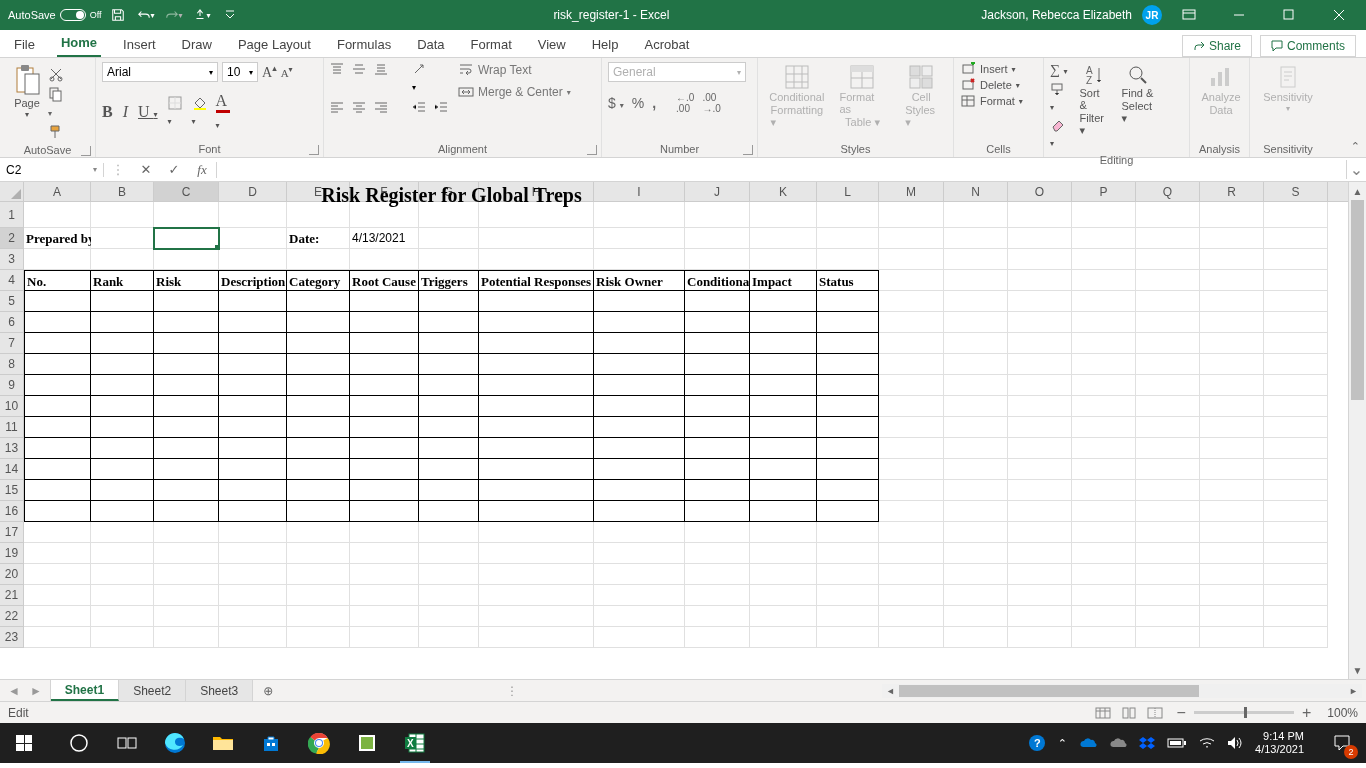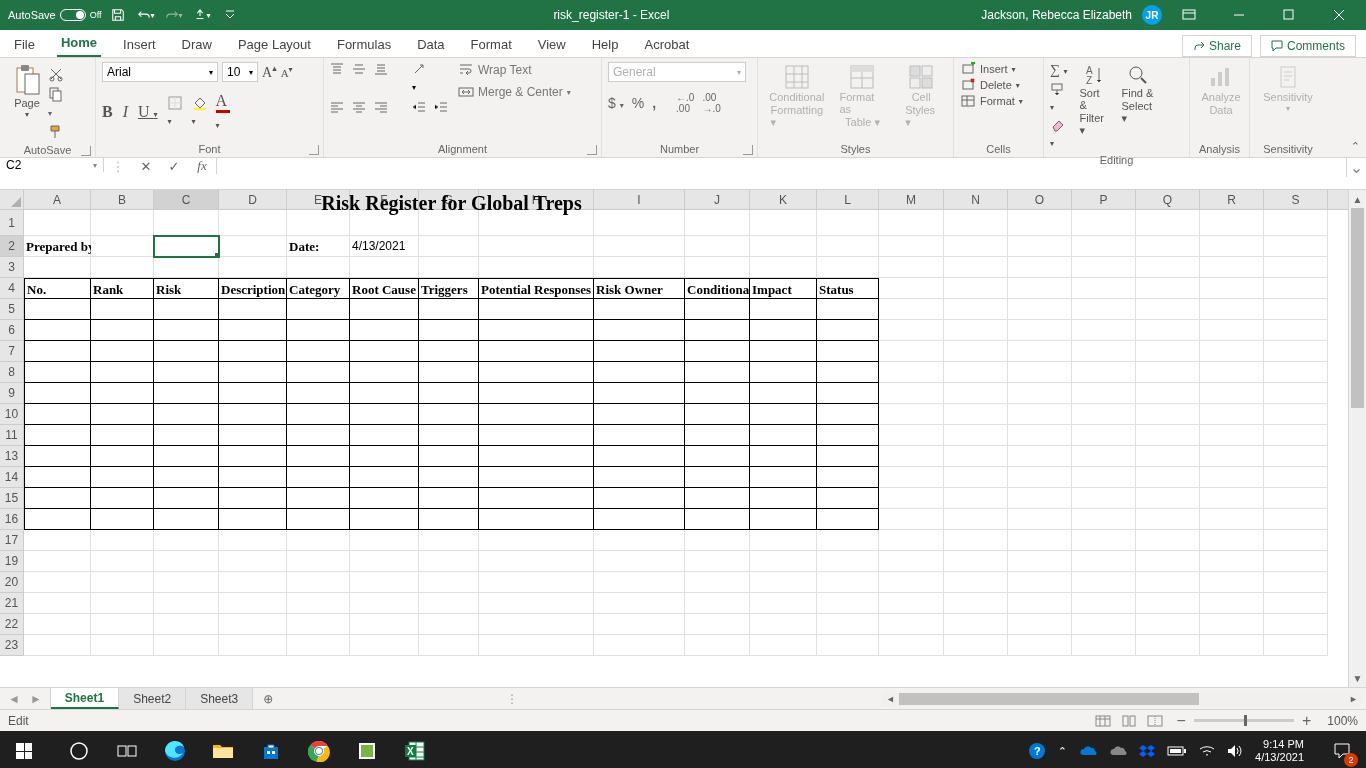--- a/index.html
+++ b/index.html
@@ -33,21 +33,21 @@
 .ribbon-group .controls { flex: 1; display: flex; padding: 4px 6px; }
 .ribbon-group .label { text-align: center; font-size: 11px; color: #666; padding-bottom: 2px; position: relative; }
 .dialog-launcher { position: absolute; right: 4px; bottom: 2px; width: 10px; height: 10px; border: 1px solid #999; border-top: none; border-left: none; }
 .disabled { color: #b0b0b0 !important; }
 .combo { height: 20px; border: 1px solid #ccc; background: #fff; font-size: 12px; display: flex; align-items: center; padding: 0 4px; justify-content: space-between; }
 .big-btn { display: flex; flex-direction: column; align-items: center; font-size: 11px; color: #555; padding: 2px 6px; gap: 1px; width: 58px; }
 .big-btn.disabled { color: #b8b8b8; }
 .ribbon-collapse { position: absolute; right: 6px; bottom: 4px; font-size: 11px; color: #666; }
 
 
-.namebox-row { height: 32px; border-bottom: 1px solid #d4d4d4; display: flex; align-items: flex-start; background: #fff; }
+.namebox-row { height: 24px; border-bottom: 1px solid #d4d4d4; display: flex; align-items: center; background: #fff; }
 .namebox { width: 104px; border-right: 1px solid #d4d4d4; display: flex; align-items: center; padding: 0 6px; font-size: 12px; justify-content: space-between; }
 .fx-buttons { display: flex; align-items: center; border-right: 1px solid #d4d4d4; }
 .fx-btn { width: 28px; display: flex; align-items: center; justify-content: center; color: #666; font-size: 13px; }
 .formula-input { flex: 1; padding: 0 6px; font-size: 12px; display: flex; align-items: center; }
 .expand-fb { width: 20px; display: flex; align-items: center; justify-content: center; color: #888; border-left: 1px solid #d4d4d4; }
 
 
 .grid-container { position: relative; height: 497px; display: flex; }
 .grid-main { flex: 1; overflow: hidden; position: relative; }
 .col-headers { height: 20px; display: flex; background: #e6e6e6; border-bottom: 1px solid #ccc; }

